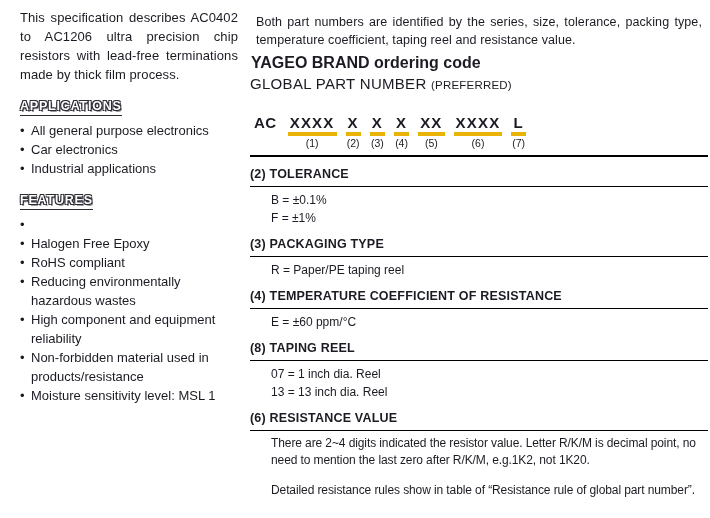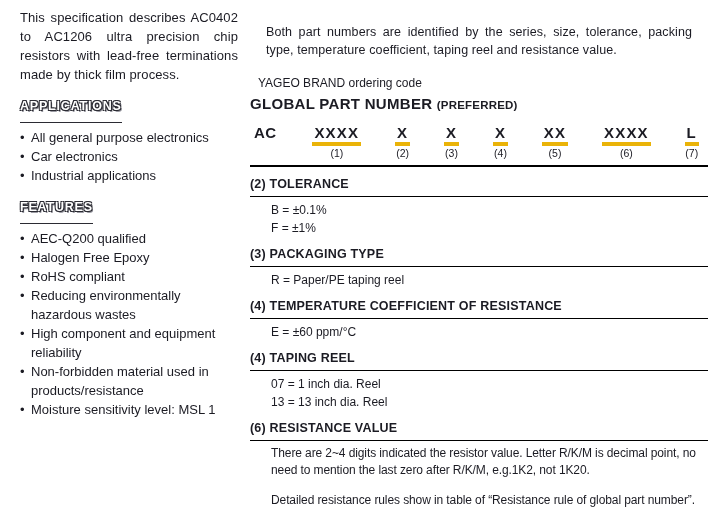--- a/index.html
+++ b/index.html
@@ -39,21 +39,21 @@
     font-weight: 700;
     letter-spacing: 0.8px;
     color: #ffffff;
     text-shadow:
       -1px -1px 0 #2b2b33,
        1px -1px 0 #2b2b33,
       -1px  1px 0 #2b2b33,
        1px  1px 0 #2b2b33,
        1.5px 1.5px 0 #9a9aa2;
     border-bottom: 1.4px solid #2b2b33;
-    padding-bottom: 9px;
+    padding-bottom: 2px;
   }
   ul.bullets {
     list-style: none;
     margin: 5px 0 0 0;
     padding: 0;
     font-size: 13px;
     line-height: 19px;
   }
   ul.bullets li {
     display: flex;
@@ -62,50 +62,49 @@
     flex: 0 0 11px;
     width: 11px;
   }
   
   .col-right {
     flex: 0 0 458px;
     width: 458px;
     margin-left: 12px;
   }
   .intro-right {
-    margin: 16px;
+    margin: 6px;
     font-size: 12.5px;
     line-height: 17.5px;
     text-align: justify;
     letter-spacing: 0.1px;
   }
   .ordering {
-    margin: 3px 0 0 8px;
-    font-size: 12px;
-    font-weight: 400;
+    margin: 3px 0 0 1px;
+    font-size: 16px;
+    font-weight: 700;
     line-height: 16px;
   }
   .gpn {
     margin: 3px 0 0 0;
     font-size: 15px;
-    font-weight: 700;
+    font-weight: 400;
     letter-spacing: 0.3px;
     line-height: 19px;
   }
   .gpn .preferred {
     font-size: 11.5px;
     letter-spacing: 0.2px;
   }
   .part-code {
     display: flex;
     align-items: flex-start;
-    margin: 10px 0 0 2px;
+    margin: 20px 0 0 2px;
     font-size: 15px;
     font-weight: 700;
-    justify-content: space-between;
   }
   .part-code .segment { text-align: center; margin-right: 9px; }
   .part-code .seg-text {
     display: block;
     line-height: 16px;
     padding: 0 2px 1px 2px;
     letter-spacing: 1.2px;
     border-bottom: 4px solid #eab308;
   }
   .part-code .segment.prefix .seg-text { border-bottom: 2px solid transparent; letter-spacing: 0.5px; }
@@ -167,21 +166,20 @@
         <li>
           <span class="bullet">•</span>
           <span class="bullet-text">Industrial applications</span>
         </li>
       </ul>
 
     <div class="outline-heading">FEATURES</div>
     <ul class="bullets" id="features-list">
         <li>
           <span class="bullet">•</span>
-          <span class="bullet-text">AEC-Q200 qualified</span>
         </li>
         <li>
           <span class="bullet">•</span>
           <span class="bullet-text">Halogen Free Epoxy</span>
         </li>
         <li>
           <span class="bullet">•</span>
           <span class="bullet-text">RoHS compliant</span>
         </li>
         <li>
@@ -268,21 +266,21 @@
           </div>
         </div>
         <div class="section">
           <div class="section-heading">(4) TEMPERATURE COEFFICIENT OF RESISTANCE</div>
           <div class="section-rule"></div>
           <div class="section-content">
             <p>E = ±60 ppm/°C</p>
           </div>
         </div>
         <div class="section">
-          <div class="section-heading">(4) TAPING REEL</div>
+          <div class="section-heading">(8) TAPING REEL</div>
           <div class="section-rule"></div>
           <div class="section-content">
             <p>07 = 1 inch dia. Reel</p>
             <p>13 = 13 inch dia. Reel</p>
           </div>
         </div>
         <div class="section">
           <div class="section-heading">(6) RESISTANCE VALUE</div>
           <div class="section-rule"></div>
           <div class="section-content">

